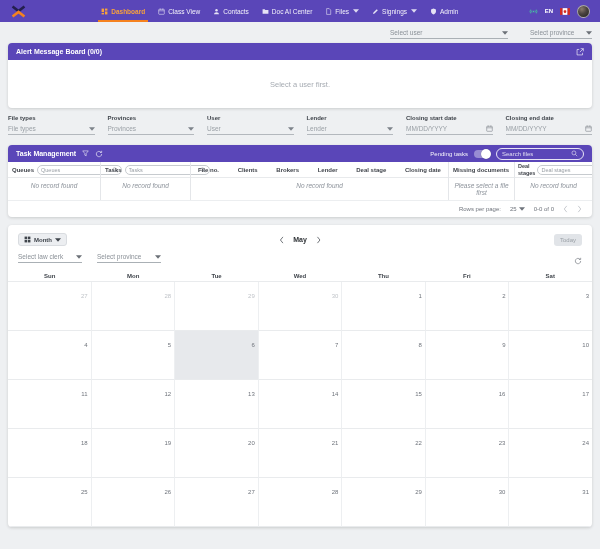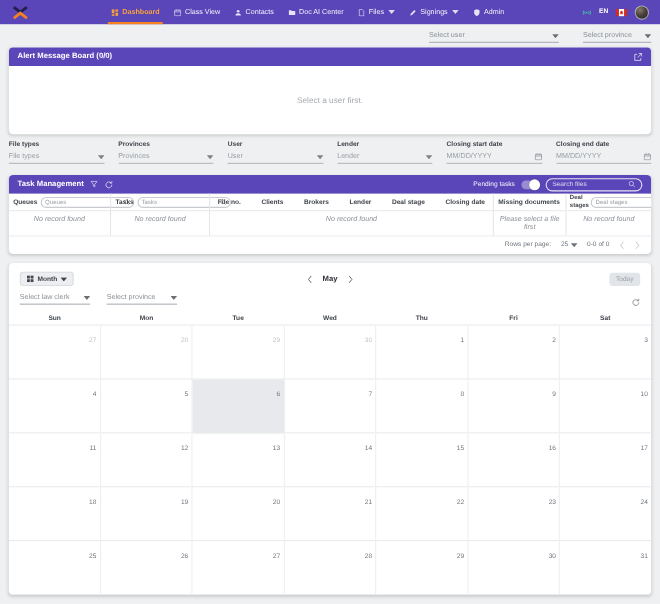--- a/index.html
+++ b/index.html
@@ -26,21 +26,21 @@
   .select-row{display:flex;justify-content:flex-end;align-items:flex-end;gap:22px;padding:7px 8px 4px}
   .uselect{display:flex;align-items:center;justify-content:space-between;border-bottom:1px solid #aab0b5;padding-bottom:2px;font-size:6.5px;color:#8a9097;cursor:pointer}
   .uselect .caret{color:#6b7077}
   .w-user{width:118px}.w-prov{width:62px}
 
   
   .card{margin:0 8px;background:#fff;border-radius:4px;box-shadow:0 1px 3px rgba(60,64,67,.2);overflow:hidden}
   .card-head{background:#5a46b8;color:#fff;height:17px;display:flex;align-items:center;padding:0 8px;font-size:7px;font-weight:bold}
   .card-head .hico{color:rgba(255,255,255,.92);cursor:pointer}
 
-  .alert-body{height:62px;display:flex;align-items:center;justify-content:center;color:#a6abb2;font-size:7.5px}
+  .alert-body{height:48px;display:flex;align-items:center;justify-content:center;color:#a6abb2;font-size:7.5px}
 
   
   .filter-bar{display:flex;gap:13px;padding:7px 8px 10px}
   .ffield{flex:1}
   .flabel{font-size:6px;font-weight:bold;color:#3f444b;margin-bottom:4px}
   .fctrl{display:flex;align-items:center;justify-content:space-between;border-bottom:1px solid #b3b8bd;padding-bottom:2px;font-size:6.5px;color:#9aa0a6;cursor:pointer}
   .fctrl .caret,.fctrl .ico{color:#7d838a}
 
   
   .tm-left{display:flex;align-items:center;gap:6px}

